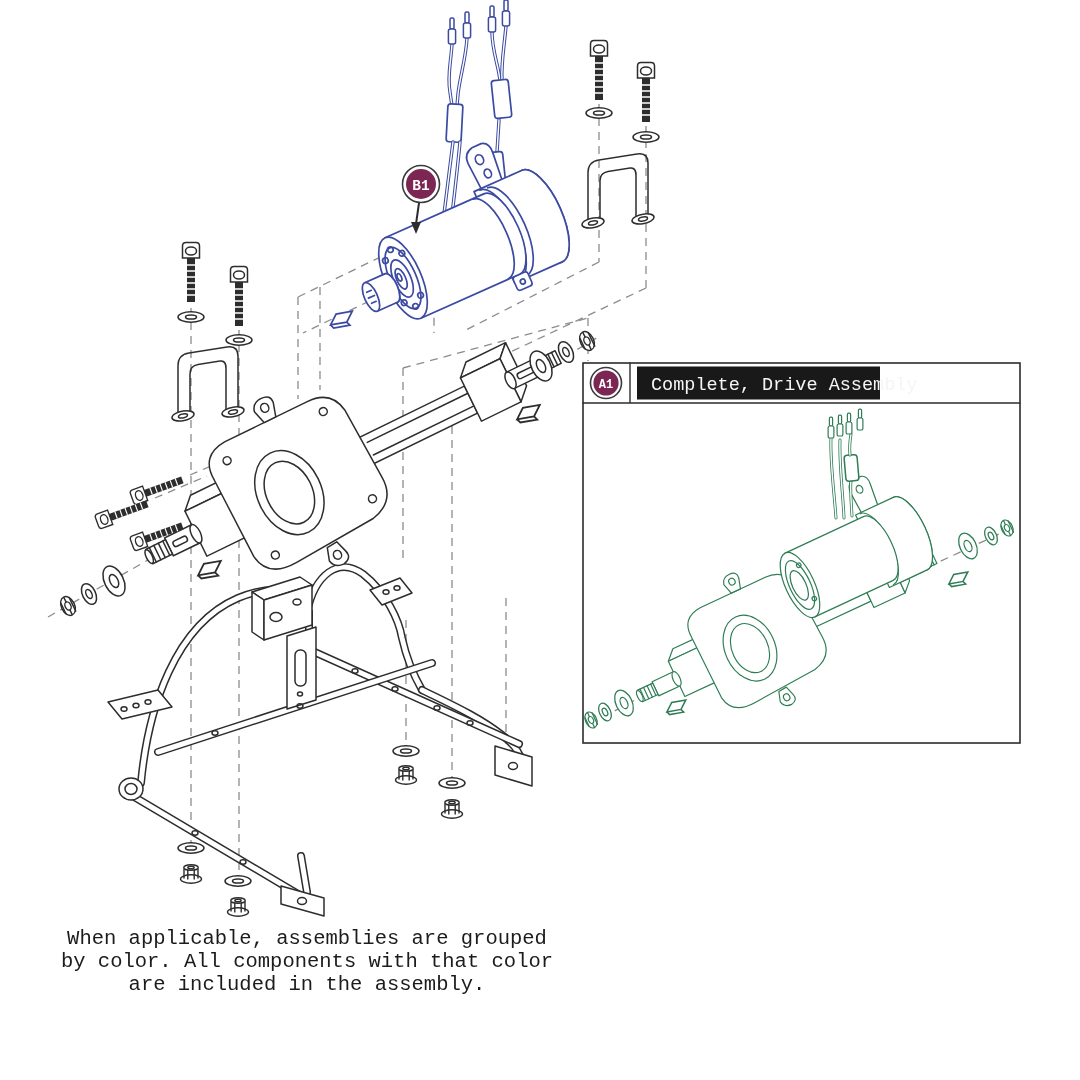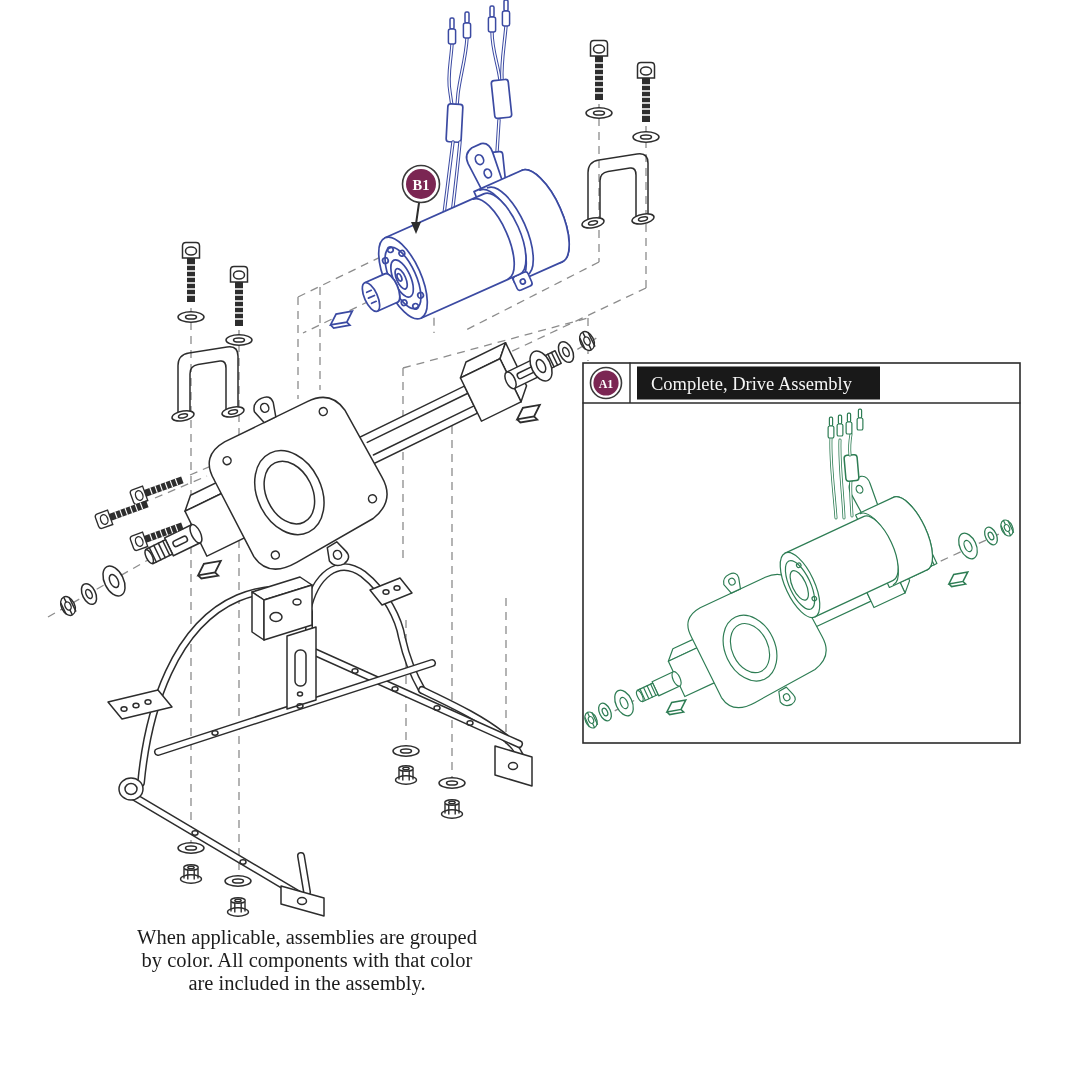--- a/index.html
+++ b/index.html
@@ -1,17 +1,17 @@
 <!DOCTYPE html>
 <html style="--color-page-background: #ffffff; --color-line: #2d2d2d; --color-dashed-line: #8c8c8c; --color-motor-assembly-accent: #3b4aa2; --color-complete-assembly-accent: #2e7d54; --color-badge-fill: #7b2653; --color-badge-ring: #3a3a3a; --color-badge-text: #ffffff; --color-inset-title-bg: #191919; --color-inset-title-text: #f5f5f5; --color-inset-border: #2b2b2b; --color-caption-text: #1c1c1c;"><head>
 <meta charset="utf-8">
 <style>
   html,body{margin:0;padding:0;background:#fff;}
   .page{width:1080px;height:1080px;position:relative;background:var(--color-page-background,#fff);
-        font-family:Liberation Serif, serif;}
+        font-family:Liberation Mono, monospace;}
   svg{display:block}
   
   .ln  {stroke:var(--color-line,#2d2d2d);stroke-width:1.5;fill:none;stroke-linejoin:round;stroke-linecap:round;}
   .lnf {stroke:var(--color-line,#2d2d2d);stroke-width:1.5;fill:#fff;stroke-linejoin:round;}
   .dash{stroke:var(--color-dashed-line,#8c8c8c);stroke-width:1.3;fill:none;stroke-dasharray:8 6;}
   
   .bl  {stroke:var(--color-motor-assembly-accent,#3b4aa2);stroke-width:1.7;fill:none;stroke-linejoin:round;stroke-linecap:round;}
   .blf {stroke:var(--color-motor-assembly-accent,#3b4aa2);stroke-width:1.7;fill:#fff;stroke-linejoin:round;}
   .wireO{stroke:var(--color-motor-assembly-accent,#3b4aa2);stroke-width:3.4;fill:none;stroke-linecap:round;}
   .wireI{stroke:#fff;stroke-width:1.4;fill:none;stroke-linecap:round;}

